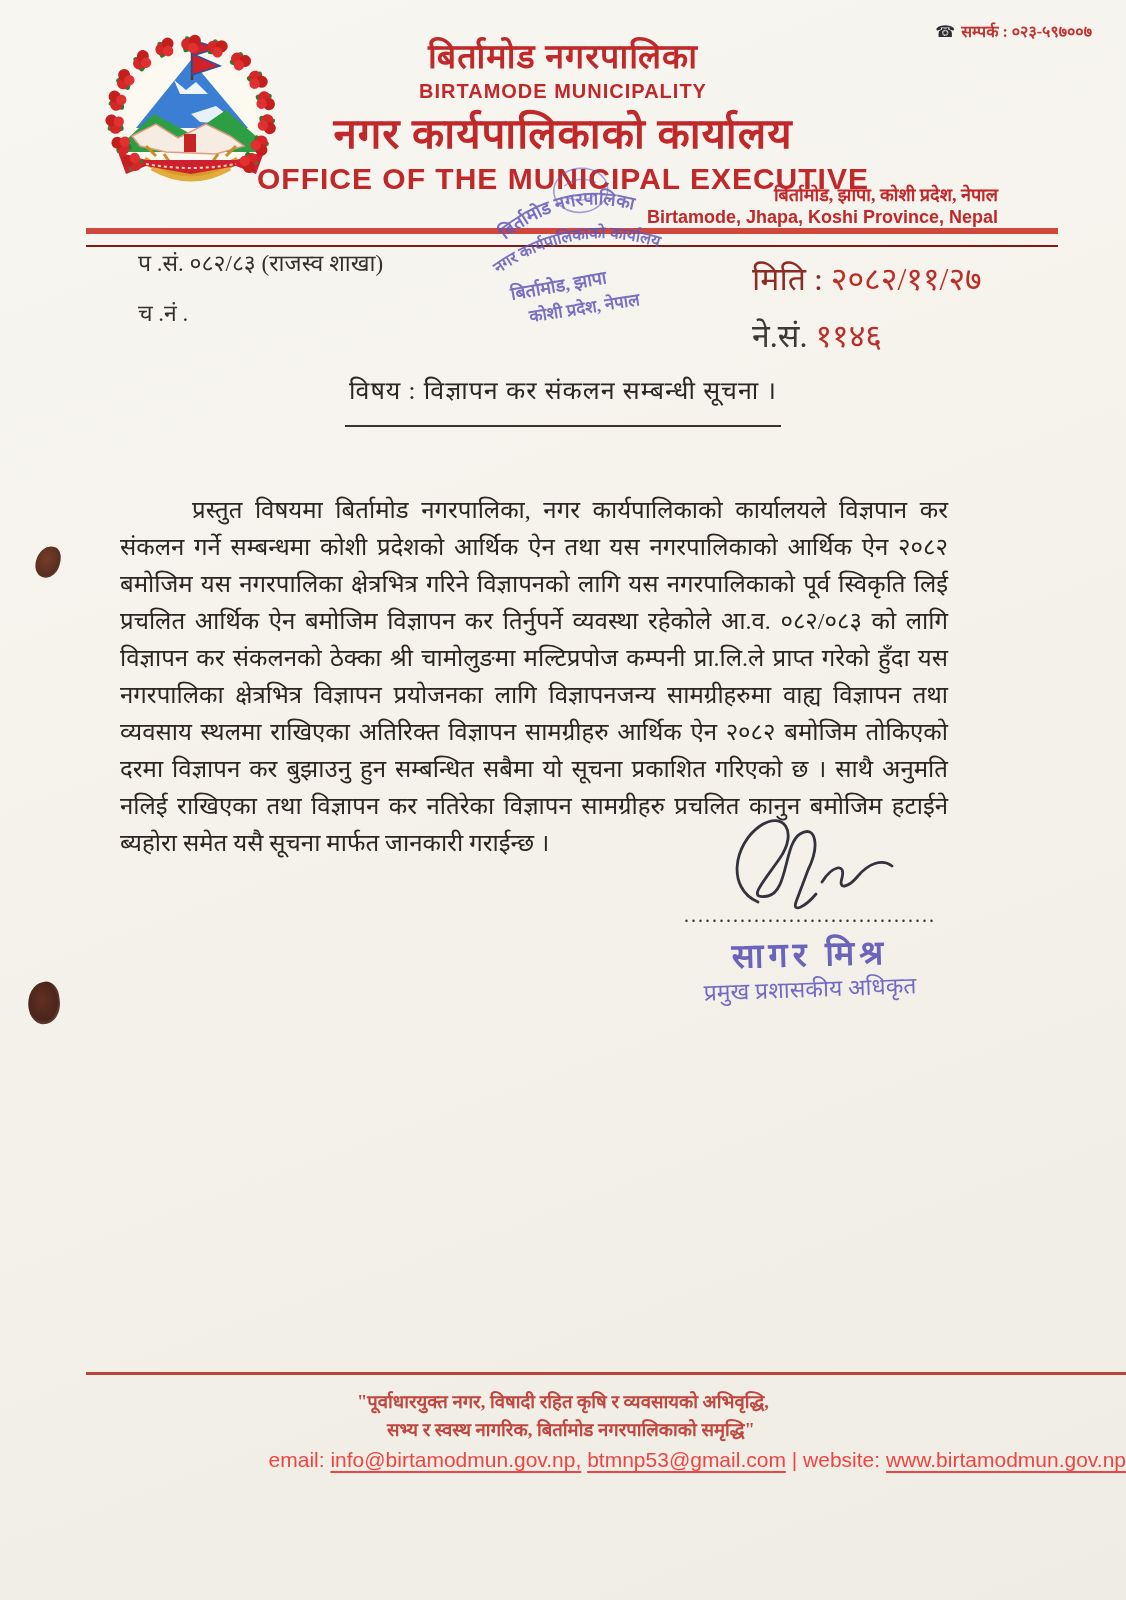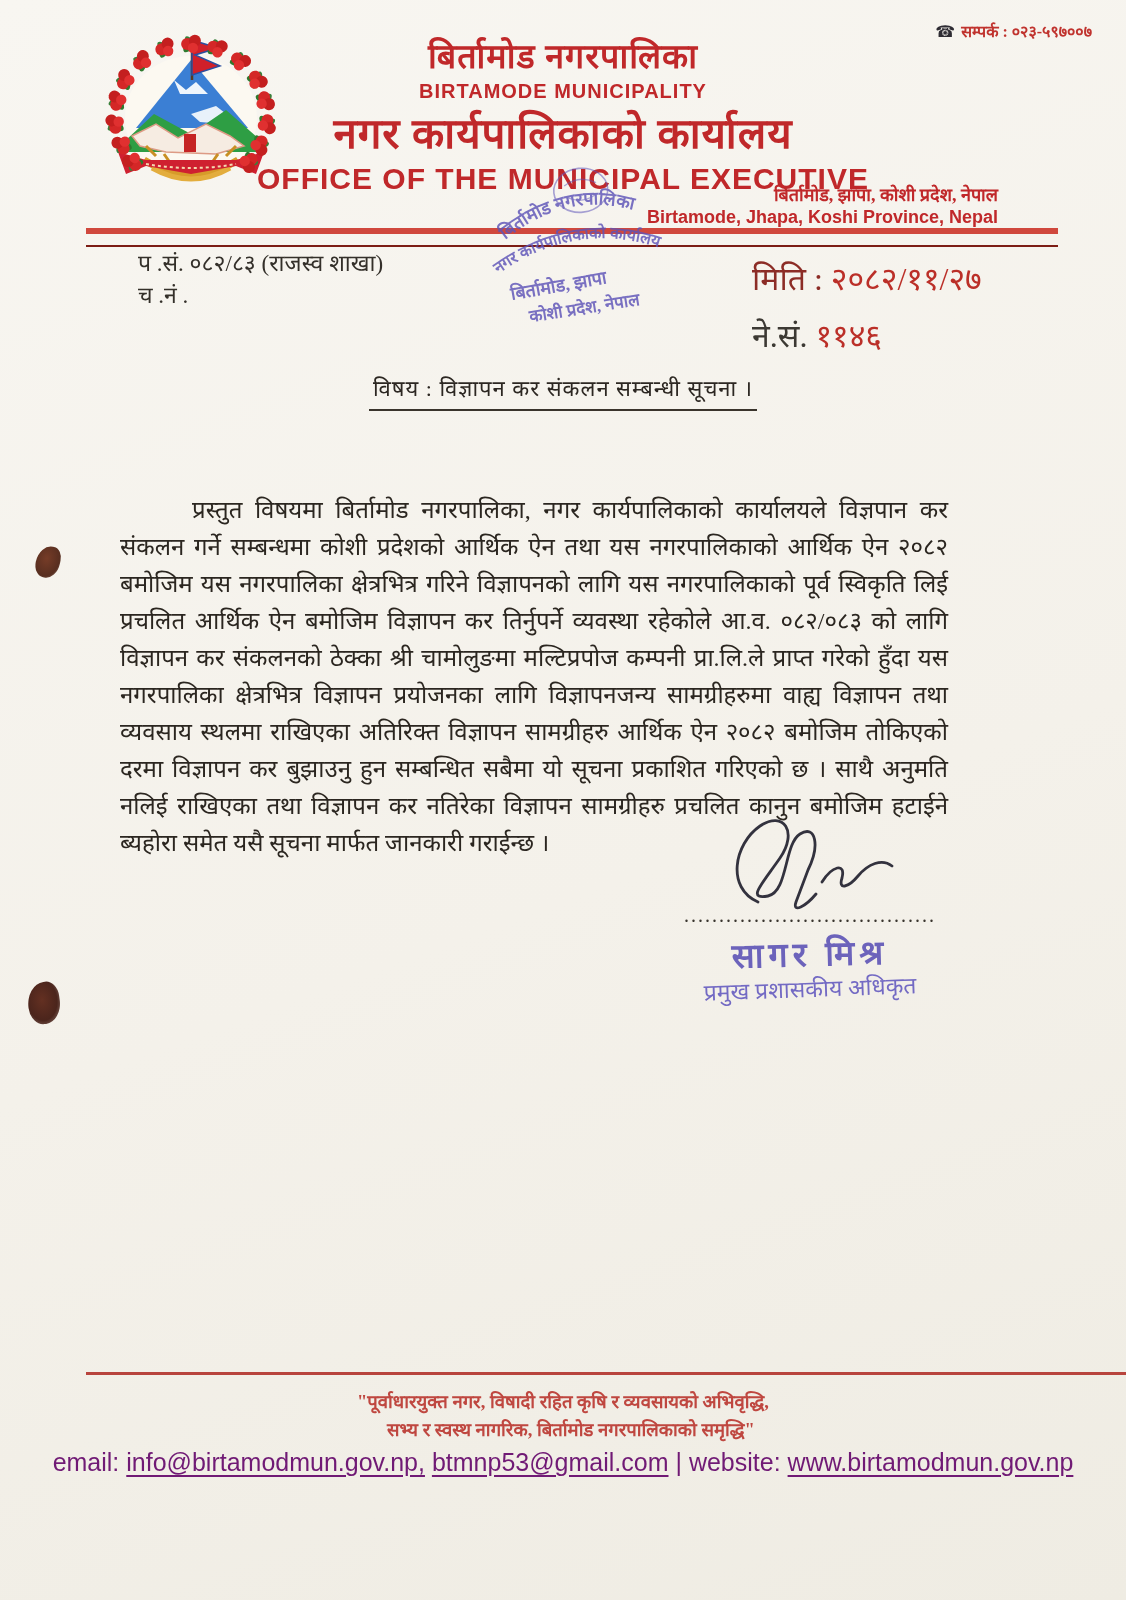--- a/index.html
+++ b/index.html
@@ -23,30 +23,30 @@
   .addr-en{font-size:18px;font-weight:bold;font-family:"Liberation Sans",sans-serif;margin-top:1px;}
   .rule{position:absolute;left:86px;top:228px;width:972px;height:11px;
     border-top:6px solid #d0483d;border-bottom:2px solid #7c1d15;}
   .rule-inner{height:3px;background:transparent;}
   
   .stamp{position:absolute;left:470px;top:158px;color:#5e54b8;opacity:.82;
     transform:rotate(-6deg);z-index:5;}
   .stamp text{fill:#5e54b8;font-weight:bold;font-family:"Liberation Serif",serif;}
   
   .meta-left{position:absolute;left:138px;top:246px;font-size:23px;color:#34302a;}
-  .meta-left .row2{}
+  .meta-left .row2{margin-top:18px;}
   .meta-right{position:absolute;left:752px;top:256px;font-size:32px;}
   .meta-right .lbl{color:#8c2c26;}
   .meta-right .val{color:#bb2f28;}
   .meta-right .lbl2{color:#3c3933;}
   .meta-right .row2{margin-top:14px;}
   
   .subject{position:absolute;left:0;top:372px;width:100%;text-align:center;}
-  .subject span{font-size:22px;color:#2c2722;letter-spacing:1px;
-    border-bottom:2px solid #3a342c;padding:0 4px 8px 4px;}
+  .subject span{font-size:25px;color:#2c2722;letter-spacing:1px;
+    border-bottom:2px solid #3a342c;padding:0 4px 21px 4px;}
   
   .bodytext{position:absolute;left:120px;top:492px;width:828px;
     font-size:24px;line-height:37px;color:#2b2620;text-align:justify;text-indent:72px;}
   
   .sig-wrap{position:absolute;left:660px;top:812px;width:300px;text-align:center;}
   .sig-svg{position:absolute;left:40px;top:-6px;z-index:2;}
   .dots{position:absolute;left:0;top:92px;width:300px;font-size:20px;letter-spacing:2px;
     color:#3a362f;white-space:nowrap;overflow:hidden;}
   .sig-name{position:absolute;left:0;top:118px;width:300px;font-size:34px;font-weight:bold;
     color:#5a50b5;letter-spacing:5px;opacity:.88;transform:rotate(-1.5deg);}
@@ -57,22 +57,22 @@
   .spot1{left:36px;top:546px;width:24px;height:32px;transform:rotate(12deg);
     background:radial-gradient(ellipse at 42% 40%,#6b2c16 0%,#4a1d0e 65%,rgba(74,29,14,.55) 100%);}
   .spot2{left:28px;top:982px;width:32px;height:42px;transform:rotate(-8deg);
     background:radial-gradient(ellipse at 45% 42%,#571f10 0%,#3c130a 60%,rgba(60,19,10,.5) 100%);}
   
   .f-rule{position:absolute;left:86px;top:1372px;width:1040px;height:0;
     border-top:3px solid #b8443d;}
   .f-slogan{position:absolute;left:0;width:100%;text-align:center;color:#bf4740;font-size:18.5px;font-weight:bold;}
   .f-s1{top:1388px;}
   .f-s2{top:1416px;padding-left:8px;}
-  .f-email{position:absolute;left:0;top:1448px;width:100%;text-align:center;
-    color:#701a75;font-size:25px;font-family:"Liberation Sans",sans-serif;}
+  .f-email{position:absolute;left:0;top:1448px;width:100%;text-align:right;
+    color:#ef4444;font-size:21px;font-family:"Liberation Sans",sans-serif;}
   .f-email .u{text-decoration:underline;text-underline-offset:4px;}
 </style>
 </head>
 <body>
 
 <div class="page">
 
   <svg class="logo" width="190" height="182" viewBox="0 0 190 182">
     <defs>
       <symbol id="flower" viewBox="-10 -10 20 20">

